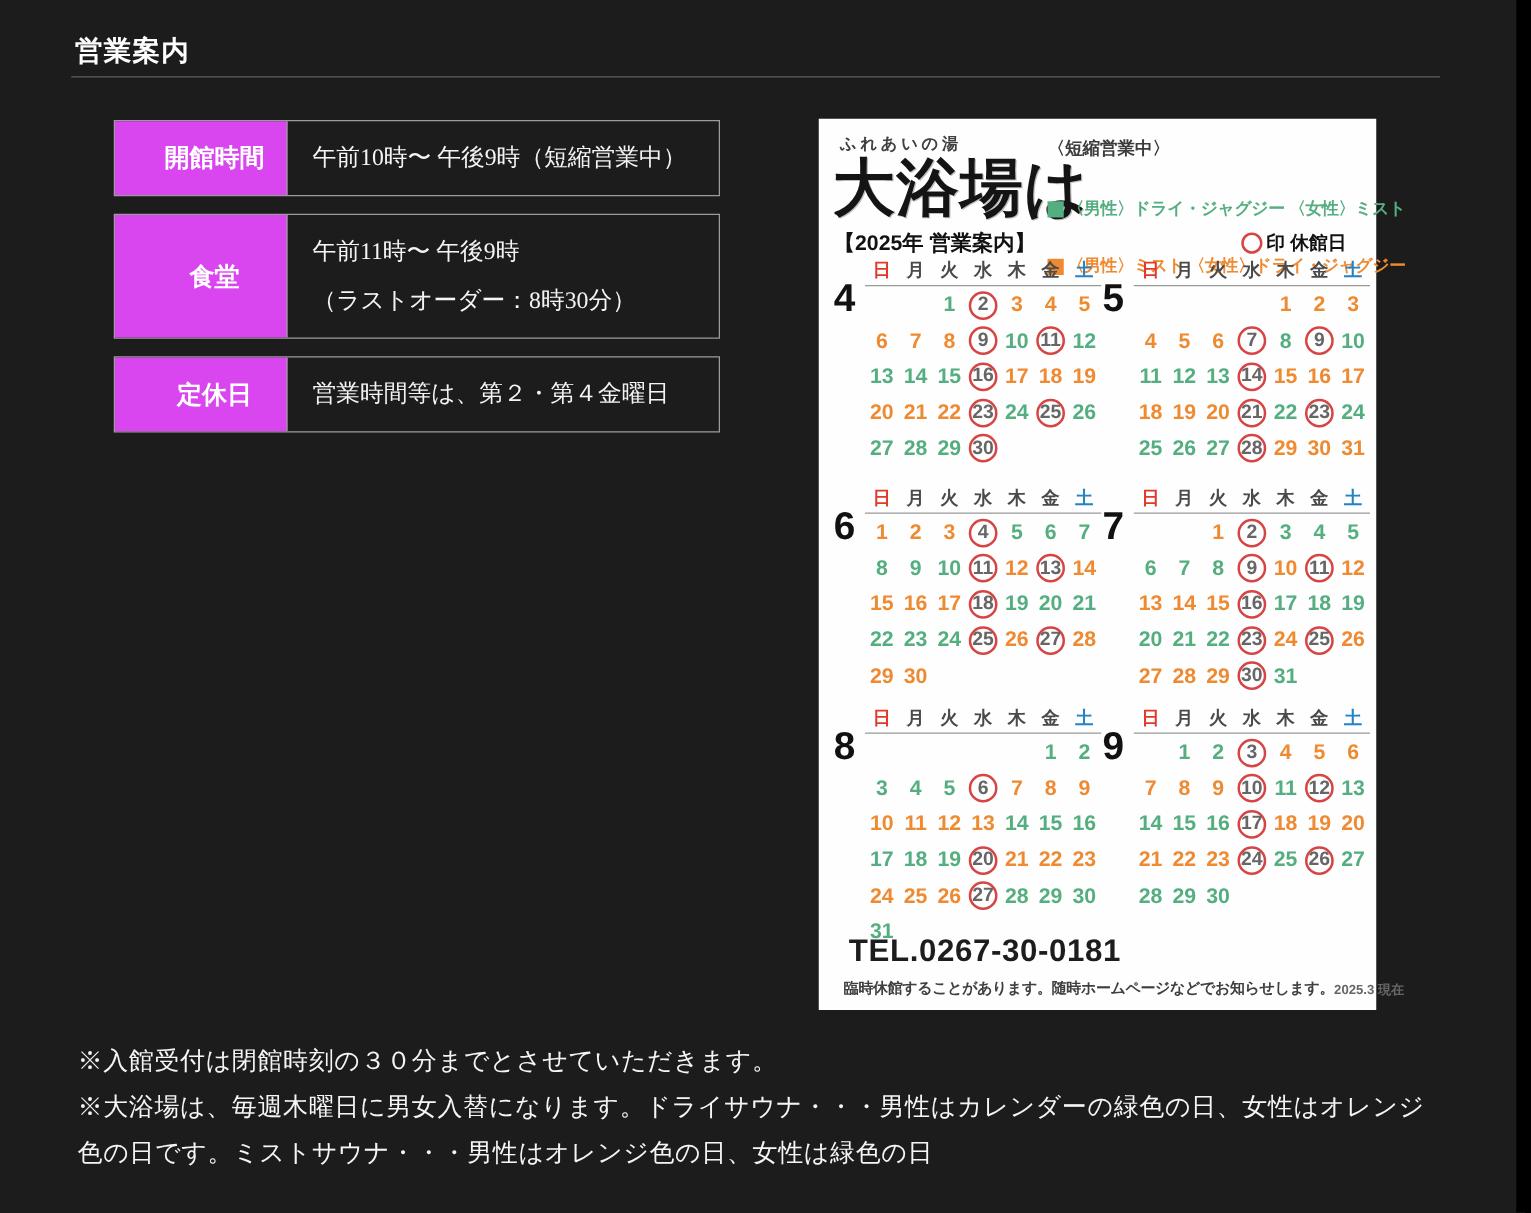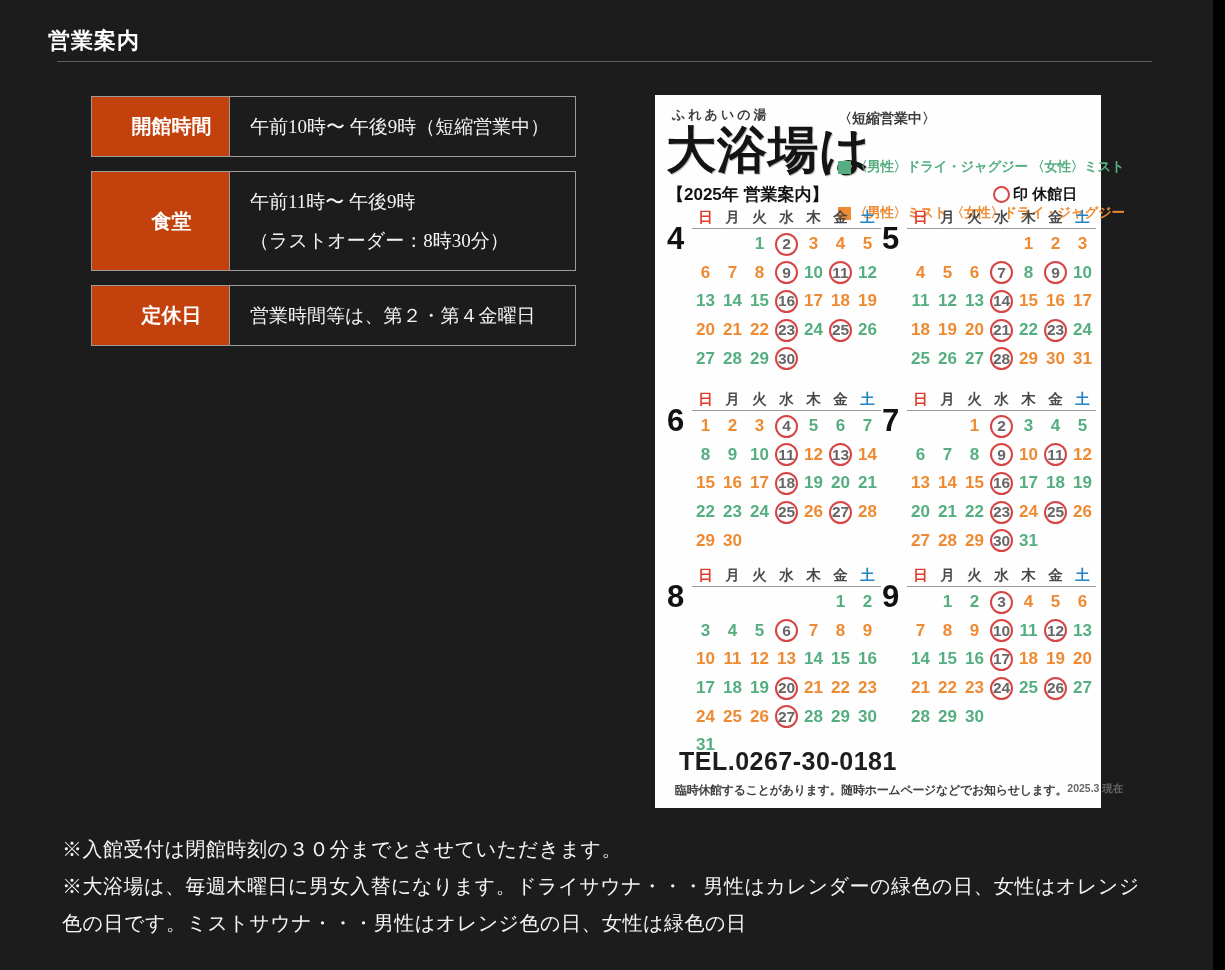--- a/index.html
+++ b/index.html
@@ -9,37 +9,37 @@
     font-family: "Liberation Serif", "DejaVu Serif", serif;
     color: #ffffff;
     overflow: hidden;
     position: relative;
   }
   .right-edge {
     position: absolute; right: 0; top: 0; width: 12px; height: 970px;
     background: #000;
   }
   .title {
-    position: absolute; left: 48px; top: 26px;
+    position: absolute; left: 60px; top: 26px;
     font-size: 22px; font-weight: 600; letter-spacing: 1px; color: #fdfdfd;
   }
   .title-rule {
     position: absolute; left: 57px; top: 61px; width: 1095px; height: 0;
     border-top: 1px solid #5d5d5d;
   }
   
   .info-table {
     position: absolute; left: 91px; top: 96px; width: 485px;
     display: flex; flex-direction: column; gap: 14px;
   }
   .info-row {
     display: flex; border: 1px solid #9b9b9b; width: 100%;
   }
   .info-row .label-cell {
-    width: 138px; flex: 0 0 138px; background: #c2410c;
+    width: 138px; flex: 0 0 138px; background: #d946ef;
     border-right: 1px solid #9b9b9b;
     display: flex; align-items: center; justify-content: center;
     font-size: 20px; font-weight: 600; color: #fff; padding-left: 22px;
   }
   .info-row .value-cell {
     flex: 1; padding: 10px 10px 10px 20px;
     display: flex; flex-direction: column; 
     font-size: 19px; color: #f4f4f4; line-height: 39px;
   }
   
@@ -114,21 +114,21 @@
     font-size: 15.5px;
   }
   .tel-row {
     position: absolute; left: 24px; top: 652px; width: 410px;
     display: flex; align-items: flex-end; white-space: nowrap;
   }
   .tel { font-size: 25px; font-weight: bold; color: #1d1d1d; letter-spacing: 0.5px; }
   .tel-note { font-size: 13.5px; font-weight: bold; color: #e8604a; margin-left: 10px; padding-bottom: 3px; letter-spacing: -0.5px; }
   .bottom-note-row {
     position: absolute; left: 20px; top: 687px; width: 412px;
-    display: flex; justify-content: space-between; align-items: flex-start; white-space: nowrap;
+    display: flex; justify-content: space-between; align-items: flex-end; white-space: nowrap;
   }
   .bottom-note { font-size: 12px; color: #3f3f3f; font-weight: bold; letter-spacing: -0.3px; }
   .as-of { font-size: 10.5px; color: #666; font-weight: bold; }
   
   .footer-notes {
     position: absolute; left: 62px; top: 831px; width: 1092px;
   }
   .footer-notes p {
     font-size: 20px; line-height: 37px; color: #f5f5f5; letter-spacing: 0.5px;
   }

